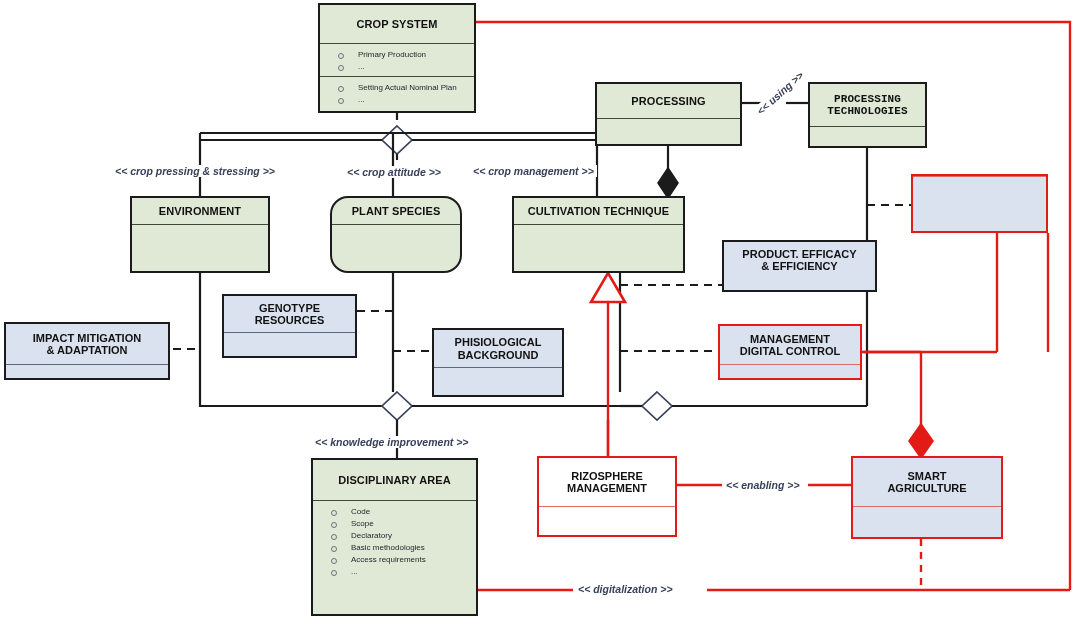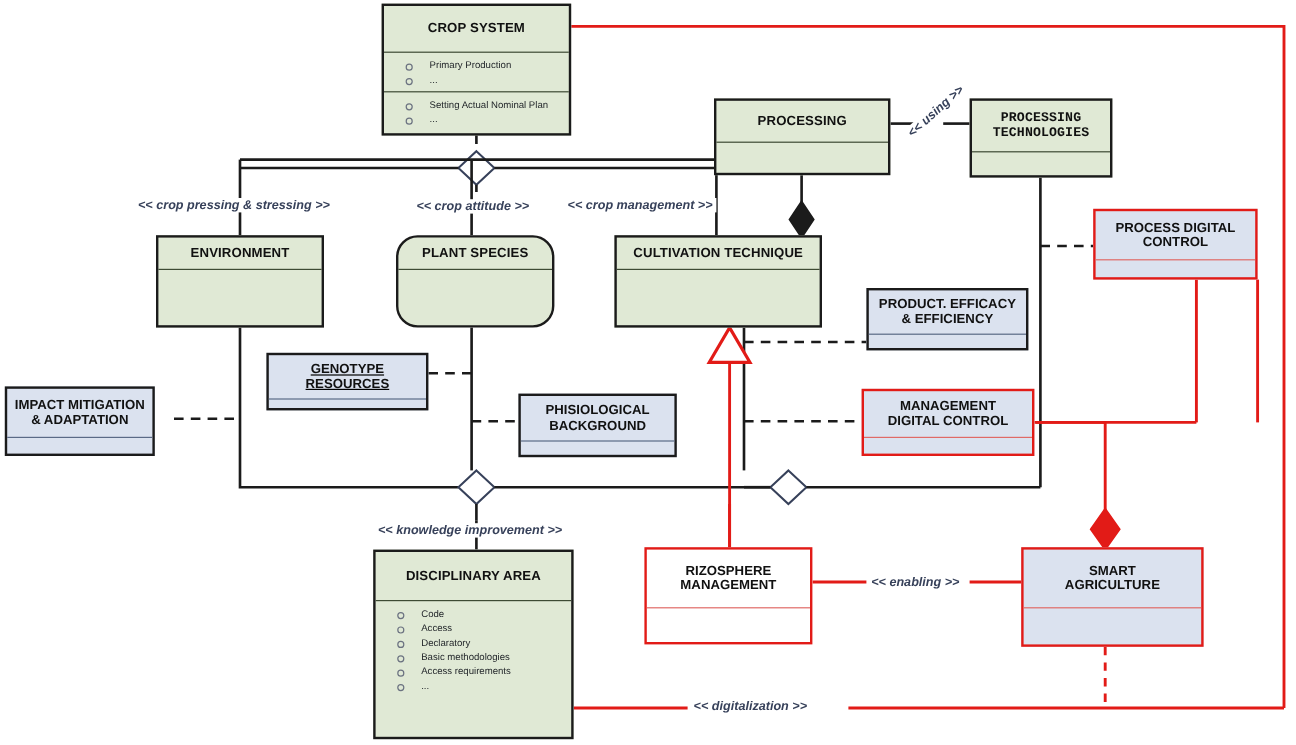--- a/index.html
+++ b/index.html
@@ -212,88 +212,84 @@
 
   <div class="uml g" style="left:808px;top:82px;width:119px;height:66px;font-family:Liberation Mono, monospace;">
     <div class="hdr" style="height:42px;">
       <span><span>PROCESSING</span><br>
             <span>TECHNOLOGIES</span></span>
     </div>
     <div class="cmp"></div>
   </div>
 
   <div class="uml br" style="left:911px;top:174px;width:137px;height:59px;">
-    <div class="hdr" style="height:40px;">
-      <span><span>PROCESS DIGITAL</span><br>
-            <span>CONTROL</span></span>
-    </div>
     <div class="cmp"></div>
   </div>
 
   <div class="uml g" style="left:130px;top:196px;width:140px;height:77px;">
     <div class="hdr" style="height:26px;">ENVIRONMENT</div>
     <div class="cmp"></div>
   </div>
 
   <div class="uml g" style="left:330px;top:196px;width:132px;height:77px;border-radius:18px;">
     <div class="hdr" style="height:26px;">PLANT SPECIES</div>
     <div class="cmp"></div>
   </div>
 
   <div class="uml g" style="left:512px;top:196px;width:173px;height:77px;">
     <div class="hdr" style="height:26px;">CULTIVATION TECHNIQUE</div>
     <div class="cmp"></div>
   </div>
 
-  <div class="uml b" style="left:722px;top:240px;width:135px;height:52px;">
+  <div class="uml b" style="left:722px;top:240px;width:155px;height:52px;align-items:center;">
     <div class="hdr" style="height:36px;">
       <span><span>PRODUCT. EFFICACY</span><br>
             <span>&amp; EFFICIENCY</span></span>
     </div>
     <div class="cmp"></div>
   </div>
 
-  <div class="uml b" style="left:222px;top:294px;width:135px;height:48px;text-decoration:underline;">
+  <div class="uml b" style="left:222px;top:294px;width:135px;height:64px;">
     <div class="hdr" style="height:36px;">
       <span><span>GENOTYPE</span><br>
             <span>RESOURCES</span></span>
     </div>
     <div class="cmp"></div>
   </div>
 
-  <div class="uml b" style="left:432px;top:328px;width:132px;height:53px;">
+  <div class="uml b" style="left:432px;top:328px;width:132px;height:69px;">
     <div class="hdr" style="height:37px;">
       <span><span>PHISIOLOGICAL</span><br>
             <span>BACKGROUND</span></span>
     </div>
     <div class="cmp"></div>
   </div>
 
-  <div class="uml b" style="left:4px;top:322px;width:125px;height:58px;">
+  <div class="uml b" style="left:4px;top:322px;width:166px;height:58px;">
     <div class="hdr" style="height:40px;">
       <span><span>IMPACT MITIGATION</span><br>
             <span>&amp; ADAPTATION</span></span>
     </div>
     <div class="cmp"></div>
   </div>
 
   <div class="uml br" style="left:718px;top:324px;width:144px;height:56px;">
     <div class="hdr" style="height:38px;">
       <span><span>MANAGEMENT</span><br>
             <span>DIGITAL CONTROL</span></span>
     </div>
     <div class="cmp"></div>
   </div>
 
   <div class="uml g" style="left:311px;top:458px;width:167px;height:158px;">
     <div class="hdr" style="height:40px;">DISCIPLINARY AREA</div>
     <div class="cmp">
       <ul class="attrs">
         <li>Code</li>
-        <li>Access</li>
+        <li>Scope</li>
         <li>Declaratory</li>
         <li>Basic methodologies</li>
         <li>Access requirements</li>
         <li>...</li>
       </ul>
     </div>
   </div>
 
   <div class="uml wr" style="left:537px;top:456px;width:140px;height:81px;">
     <div class="hdr" style="height:48px;">

